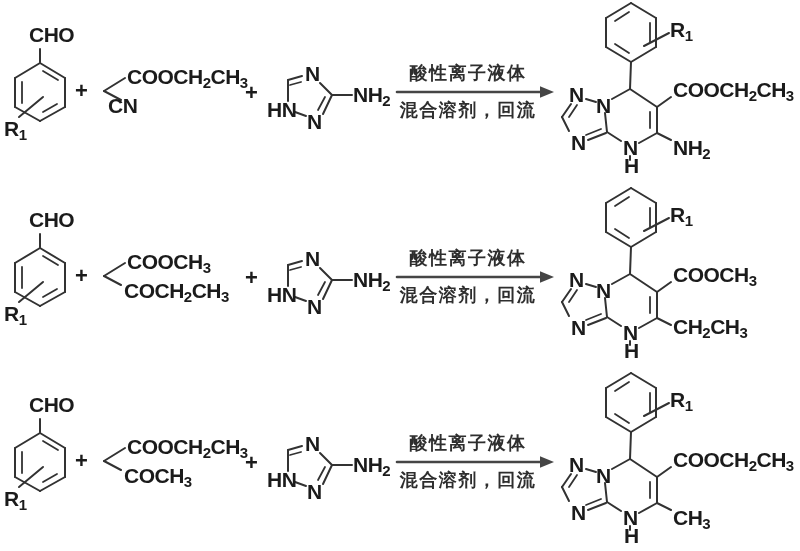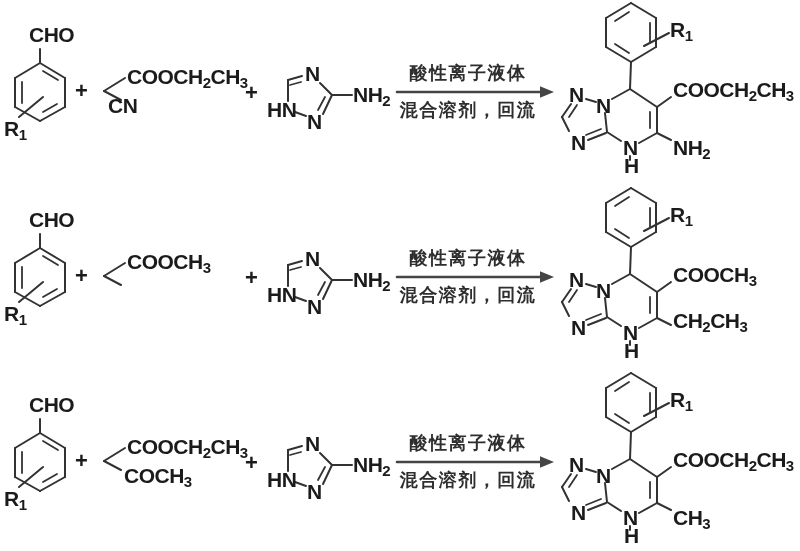--- a/index.html
+++ b/index.html
@@ -133,35 +133,36 @@
     <span class="lbl" style="left:624px;top:155px">H</span>
     <span class="lbl" style="left:673px;top:79px">COOCH<sub>2</sub>CH<sub>3</sub></span>
     <span class="lbl" style="left:673px;top:137px">NH<sub>2</sub></span>
   </div>
 
   <div class="row" style="top:185px">
     <span class="lbl" style="left:29px;top:24px">CHO</span>
     <span class="lbl" style="left:4px;top:118px">R<sub>1</sub></span>
     <span class="lbl plus" style="left:75px;top:80px">+</span>
     <span class="lbl" style="left:127px;top:66px">COOCH<sub>3</sub></span>
+    <span class="lbl" style="left:124px;top:95px">COCH<sub>2</sub>CH<sub>3</sub></span>
     <span class="lbl plus" style="left:245px;top:82px">+</span>
     <span class="lbl" style="left:267px;top:99px">HN</span>
     <span class="lbl" style="left:305px;top:63px">N</span>
     <span class="lbl" style="left:307px;top:111px">N</span>
     <span class="lbl" style="left:353px;top:84px">NH<sub>2</sub></span>
     <span class="lbl cn" style="left:398px;top:64px;width:140px">酸性离子液体</span>
     <span class="lbl cn" style="left:392px;top:101px;width:152px">混合溶剂，回流</span>
     <span class="lbl" style="left:670px;top:19px">R<sub>1</sub></span>
     <span class="lbl" style="left:569px;top:84px">N</span>
     <span class="lbl" style="left:596px;top:95px">N</span>
     <span class="lbl" style="left:571px;top:132px">N</span>
     <span class="lbl" style="left:623px;top:137px">N</span>
     <span class="lbl" style="left:624px;top:155px">H</span>
     <span class="lbl" style="left:673px;top:79px">COOCH<sub>3</sub></span>
-    <span class="lbl" style="left:673px;top:125px">CH<sub>2</sub>CH<sub>3</sub></span>
+    <span class="lbl" style="left:673px;top:131px">CH<sub>2</sub>CH<sub>3</sub></span>
   </div>
 
   <div class="row" style="top:370px">
     <span class="lbl" style="left:29px;top:24px">CHO</span>
     <span class="lbl" style="left:4px;top:118px">R<sub>1</sub></span>
     <span class="lbl plus" style="left:75px;top:80px">+</span>
     <span class="lbl" style="left:127px;top:66px">COOCH<sub>2</sub>CH<sub>3</sub></span>
     <span class="lbl" style="left:124px;top:95px">COCH<sub>3</sub></span>
     <span class="lbl plus" style="left:245px;top:82px">+</span>
     <span class="lbl" style="left:267px;top:99px">HN</span>

